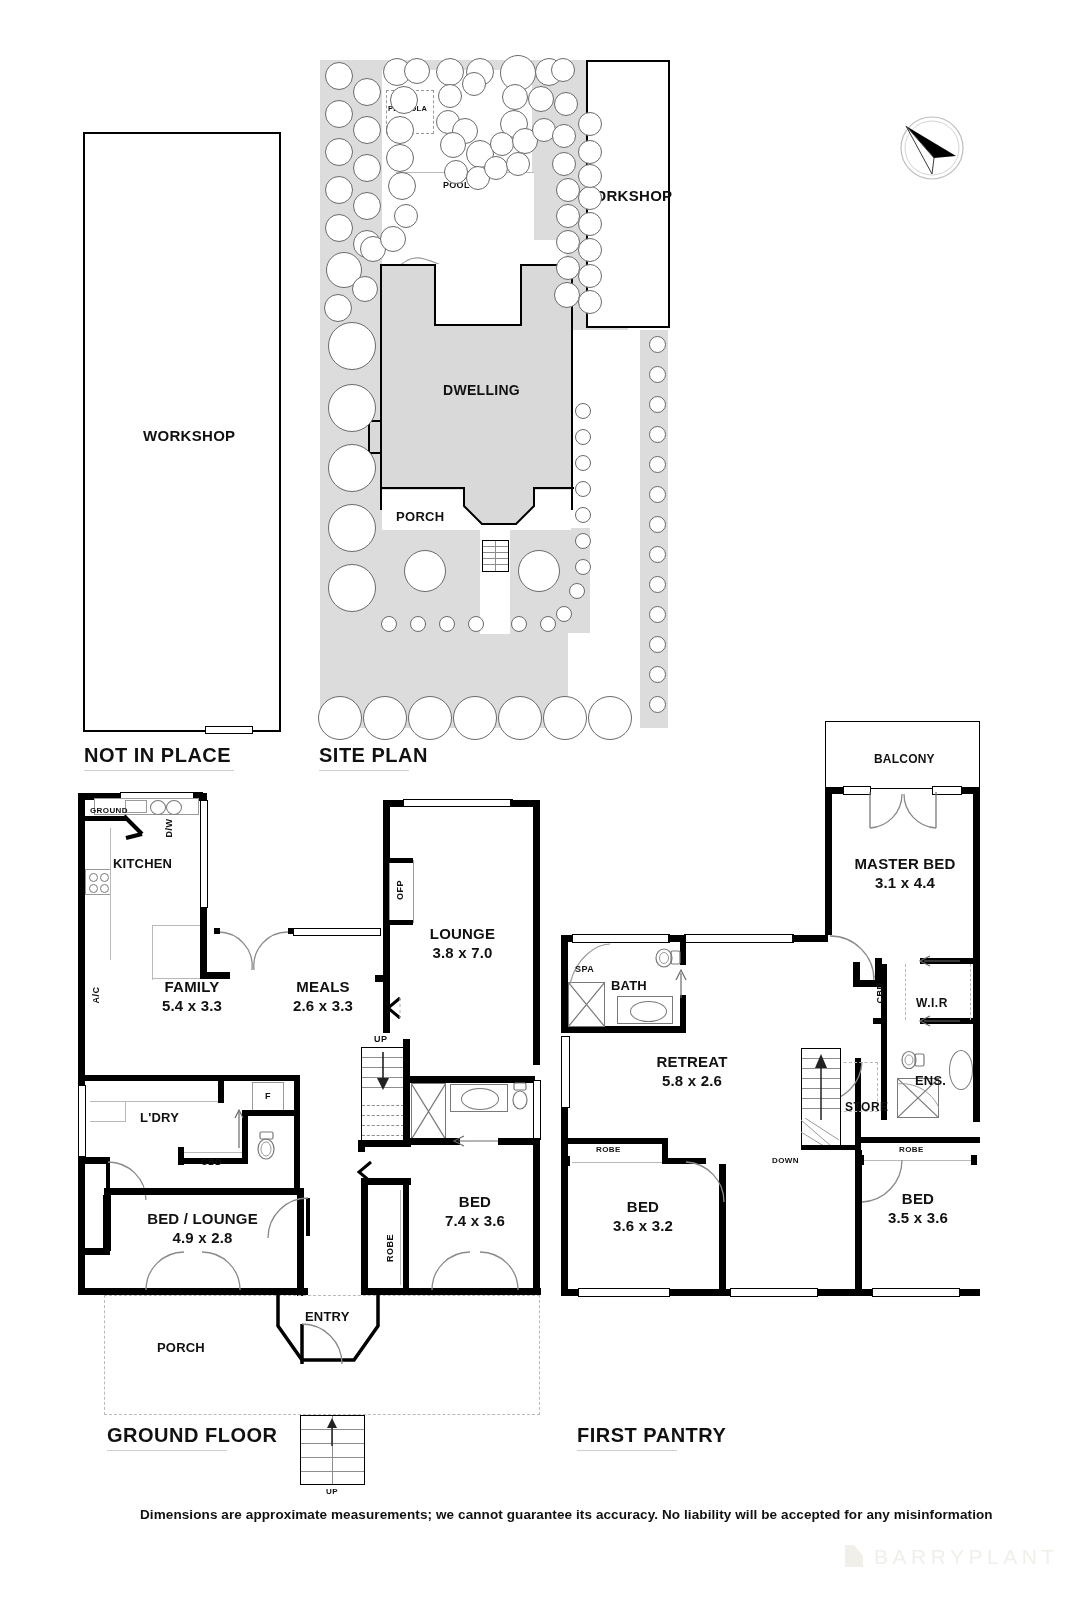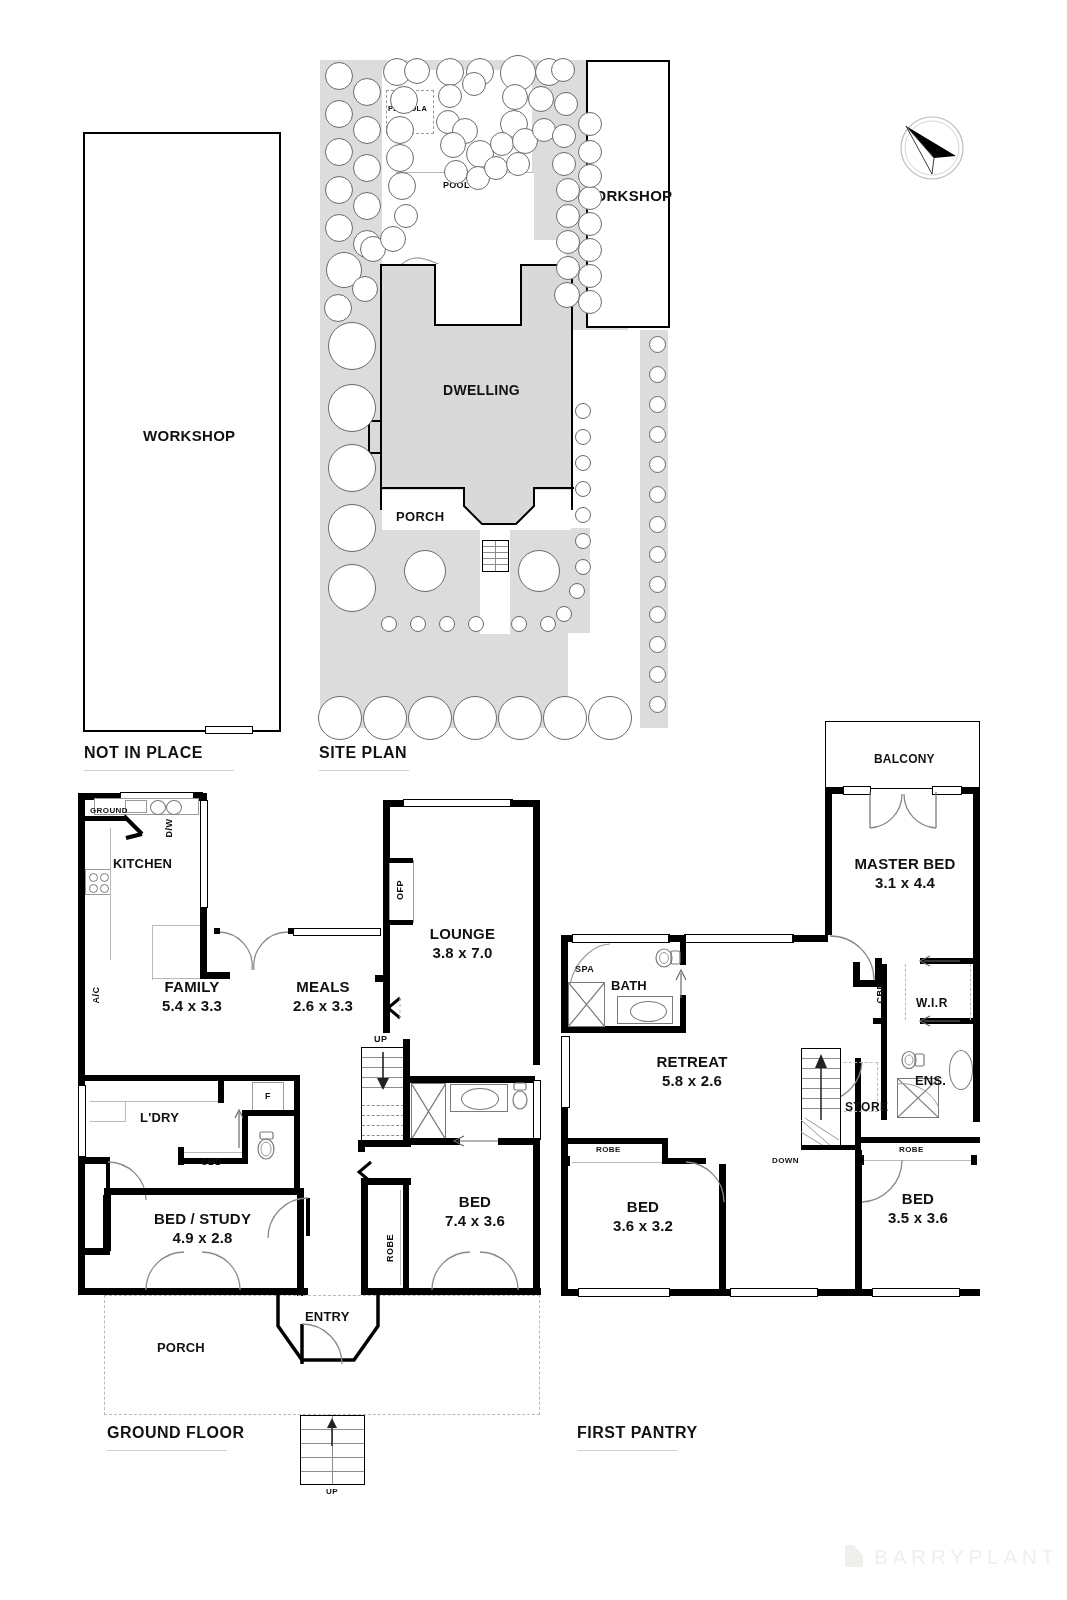--- a/index.html
+++ b/index.html
@@ -12,21 +12,21 @@
 
   
   .abs{position:absolute;}
   .lbl{position:absolute;font-weight:700;letter-spacing:.3px;white-space:nowrap;}
   .rmname{font-size:15px;font-weight:700;letter-spacing:.2px;text-align:center;line-height:1.25;}
   .rmdim{font-size:15px;font-weight:700;letter-spacing:.2px;text-align:center;line-height:1.25;}
   .rmbox{position:absolute;text-align:center;}
   .tiny{font-size:8px;font-weight:700;letter-spacing:.4px;}
   .tiny2{font-size:9px;font-weight:700;letter-spacing:.5px;}
   .vert{transform:rotate(-90deg);transform-origin:center center;}
-  .sectitle{font-size:16px;font-weight:700;letter-spacing:.5px;}
+  .sectitle{font-size:20px;font-weight:700;letter-spacing:.5px;}
 
   
   .w{position:absolute;background:#000;}
   .thin{position:absolute;background:#000;}
   .glass{position:absolute;background:#fff;border:1.4px solid #000;box-sizing:border-box;}
   .fix{position:absolute;border:1.2px solid #9a9a9a;box-sizing:border-box;background:#fff;}
   .fixd{position:absolute;border:1.2px dashed #9a9a9a;box-sizing:border-box;}
   .dash{position:absolute;border:1px dashed #b9b9b9;box-sizing:border-box;}
   .hair{position:absolute;background:#b9b9b9;}
 
@@ -361,21 +361,21 @@
     <div class="w" style="left:297px;top:1188px;width:7px;height:108px;"></div>
     <svg class="abs" style="left:144px;top:1250px;width:100px;height:42px;" viewBox="0 0 100 42">
       <path d="M 2 40 A 38 38 0 0 1 40 2" fill="none" stroke="#8a8a8a" stroke-width="1.3"></path>
       <path d="M 96 40 A 38 38 0 0 0 58 2" fill="none" stroke="#8a8a8a" stroke-width="1.3"></path>
     </svg>
     <svg class="abs" style="left:266px;top:1196px;width:44px;height:44px;" viewBox="0 0 44 44">
       <path d="M 42 2 L 42 40" stroke="#000" stroke-width="4" fill="none"></path>
       <path d="M 42 2 A 40 40 0 0 0 2 42" fill="none" stroke="#8a8a8a" stroke-width="1.3" transform="translate(0,0)"></path>
     </svg>
     <div class="rmbox" style="left:120px;top:1210px;width:165px;">
-      <div class="rmname">BED / STUDY</div>
+      <div class="rmname">BED / LOUNGE</div>
       <div class="rmdim">4.9 x 2.8</div>
     </div>
 
     <div class="stair" style="left:361px;top:1047px;width:44px;height:98px;"></div>
     <div class="step" style="left:362px;top:1057px;width:42px;"></div>
     <div class="step" style="left:362px;top:1067px;width:42px;"></div>
     <div class="step" style="left:362px;top:1077px;width:42px;"></div>
     <div class="step" style="left:362px;top:1087px;width:42px;"></div>
     <div class="stepd" style="left:362px;top:1105px;width:42px;"></div>
     <div class="stepd" style="left:362px;top:1115px;width:42px;"></div>
@@ -614,20 +614,21 @@
 
     <div class="w" style="left:561px;top:1289px;width:419px;height:7px;"></div>
     <div class="glass" style="left:578px;top:1288px;width:92px;height:9px;"></div>
     <div class="glass" style="left:730px;top:1288px;width:88px;height:9px;"></div>
     <div class="glass" style="left:872px;top:1288px;width:88px;height:9px;"></div>
 
     <div class="sectitle" style="position:absolute;left:577px;top:1424px;">FIRST PANTRY</div>
     <div class="ul" style="left:577px;top:1450px;width:100px;"></div>
   </div>
 
+  <div class="footnote" style="left:140px;top:1507px;">Dimensions are approximate measurements; we cannot guarantee its accuracy. No liability will be accepted for any misinformation</div>
 
   <div class="abs" style="left:842px;top:1542px;width:200px;height:32px;">
     <svg width="26" height="26" viewBox="0 0 26 26" style="position:absolute;left:0;top:1px;">
       <path d="M 3 2 L 3 24 L 21 24 L 21 13 L 12 2 Z" fill="#f1efe9"></path>
     </svg>
     <div class="brand" style="left:32px;top:3px;">BARRYPLANT</div>
   </div>
 
 </div>
 

